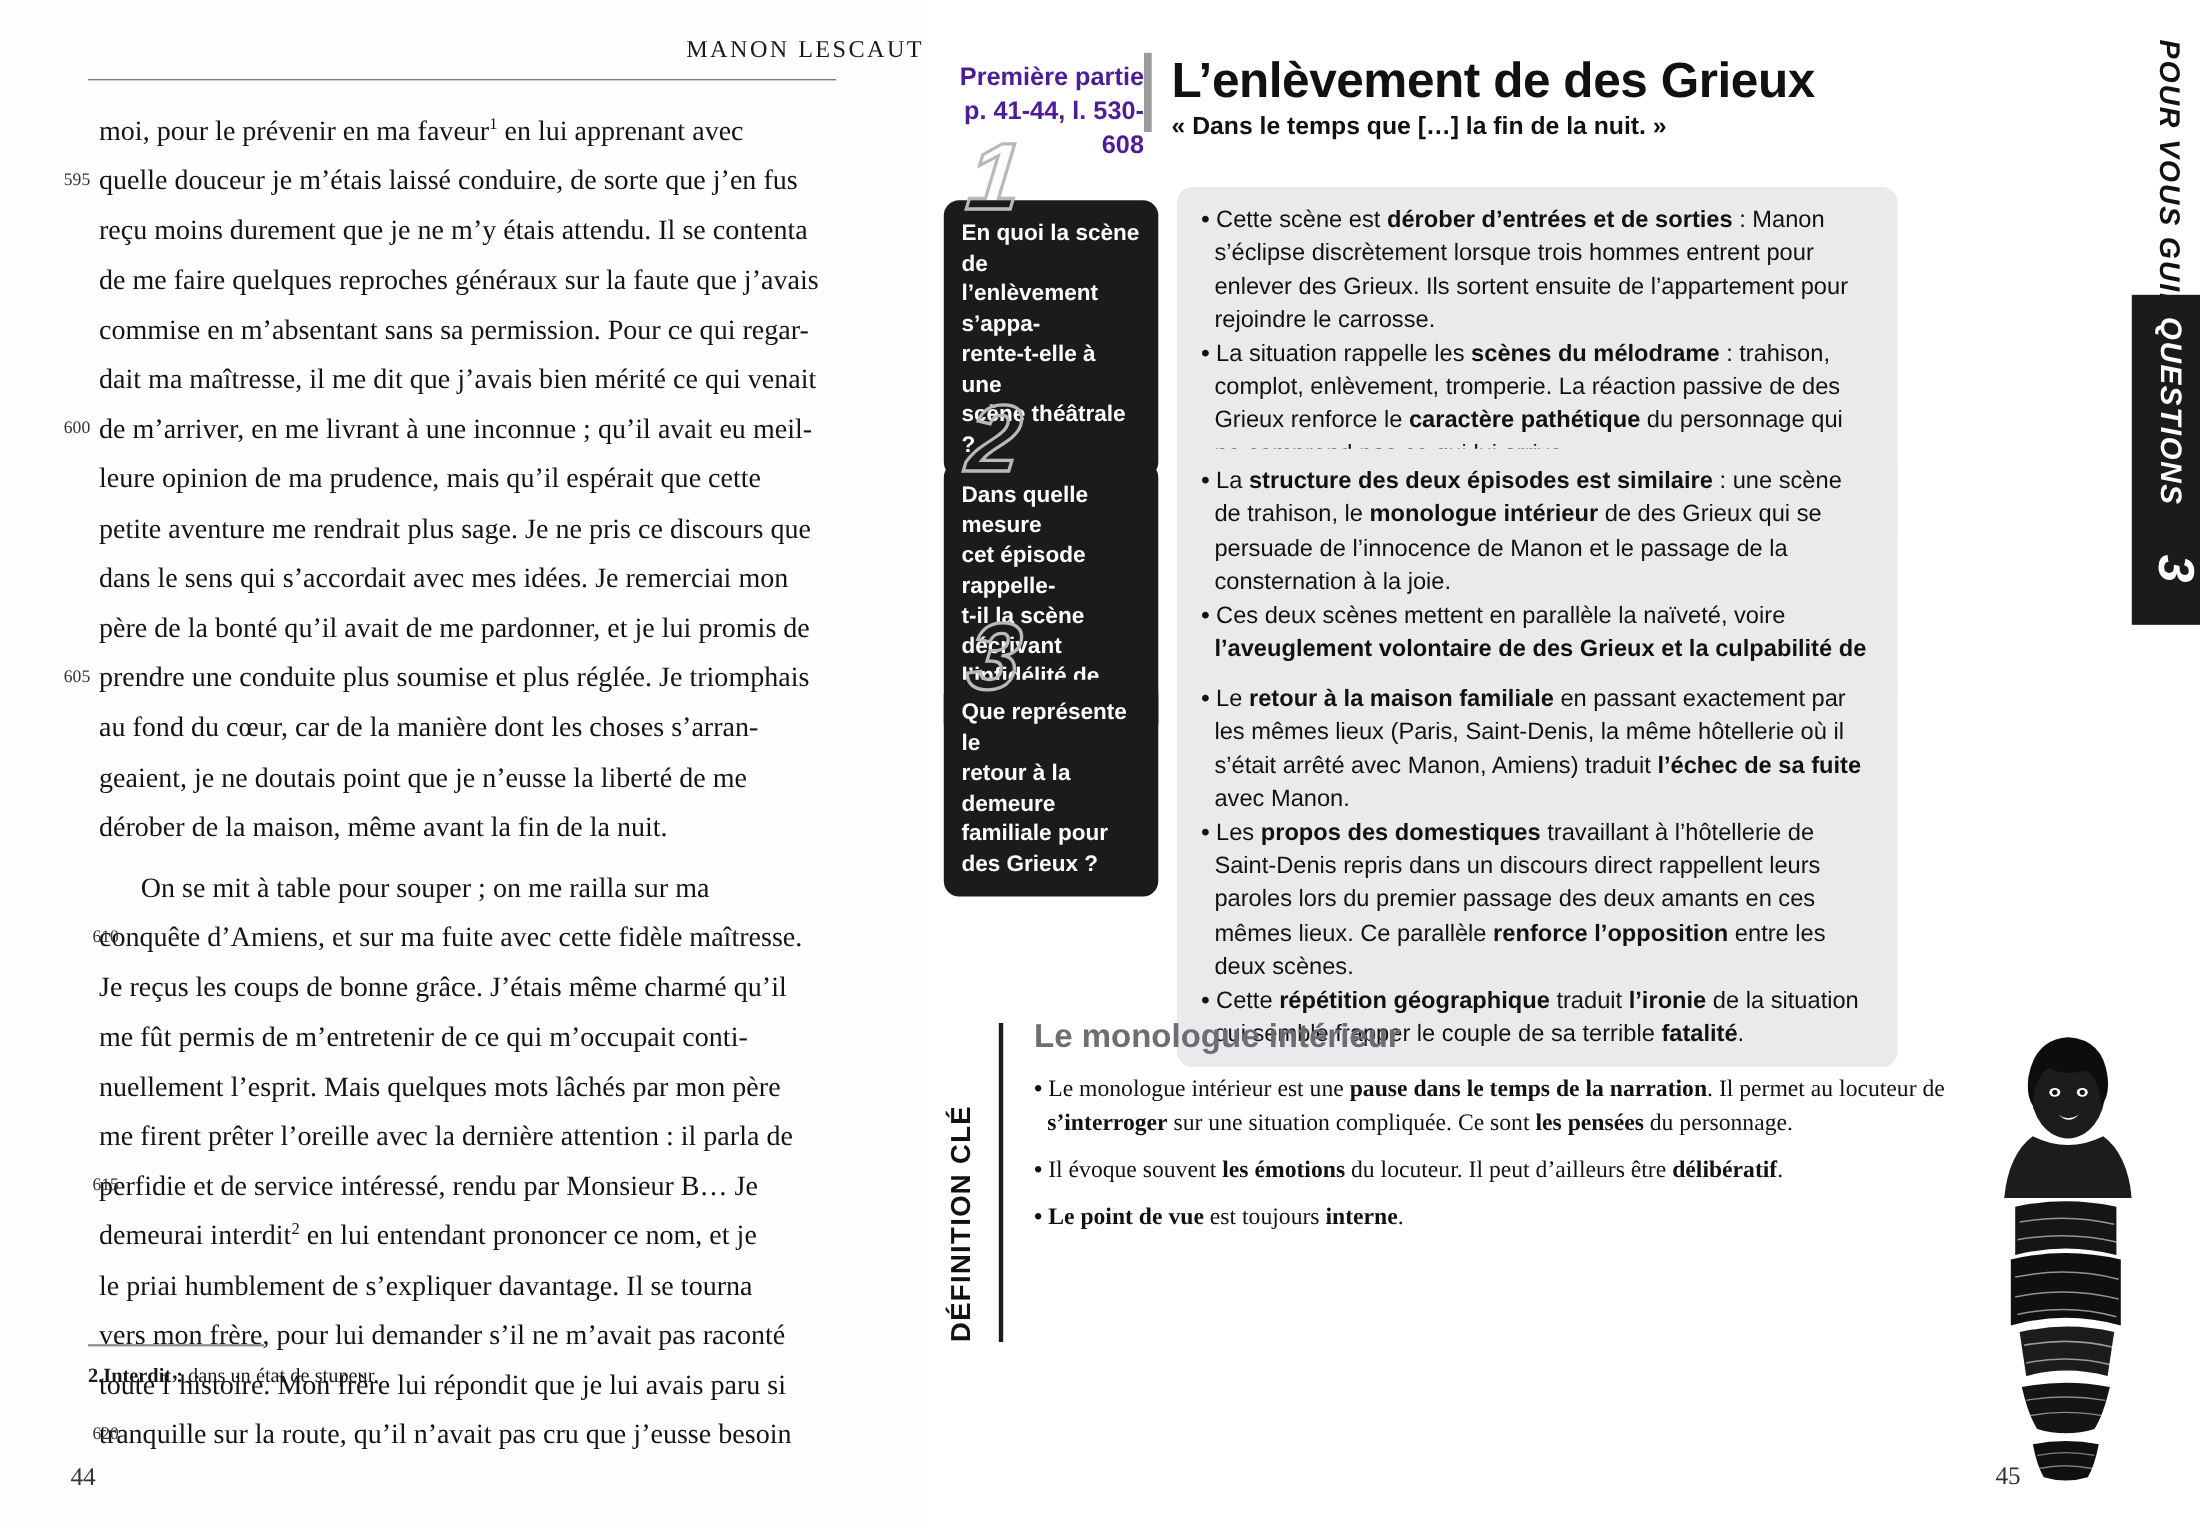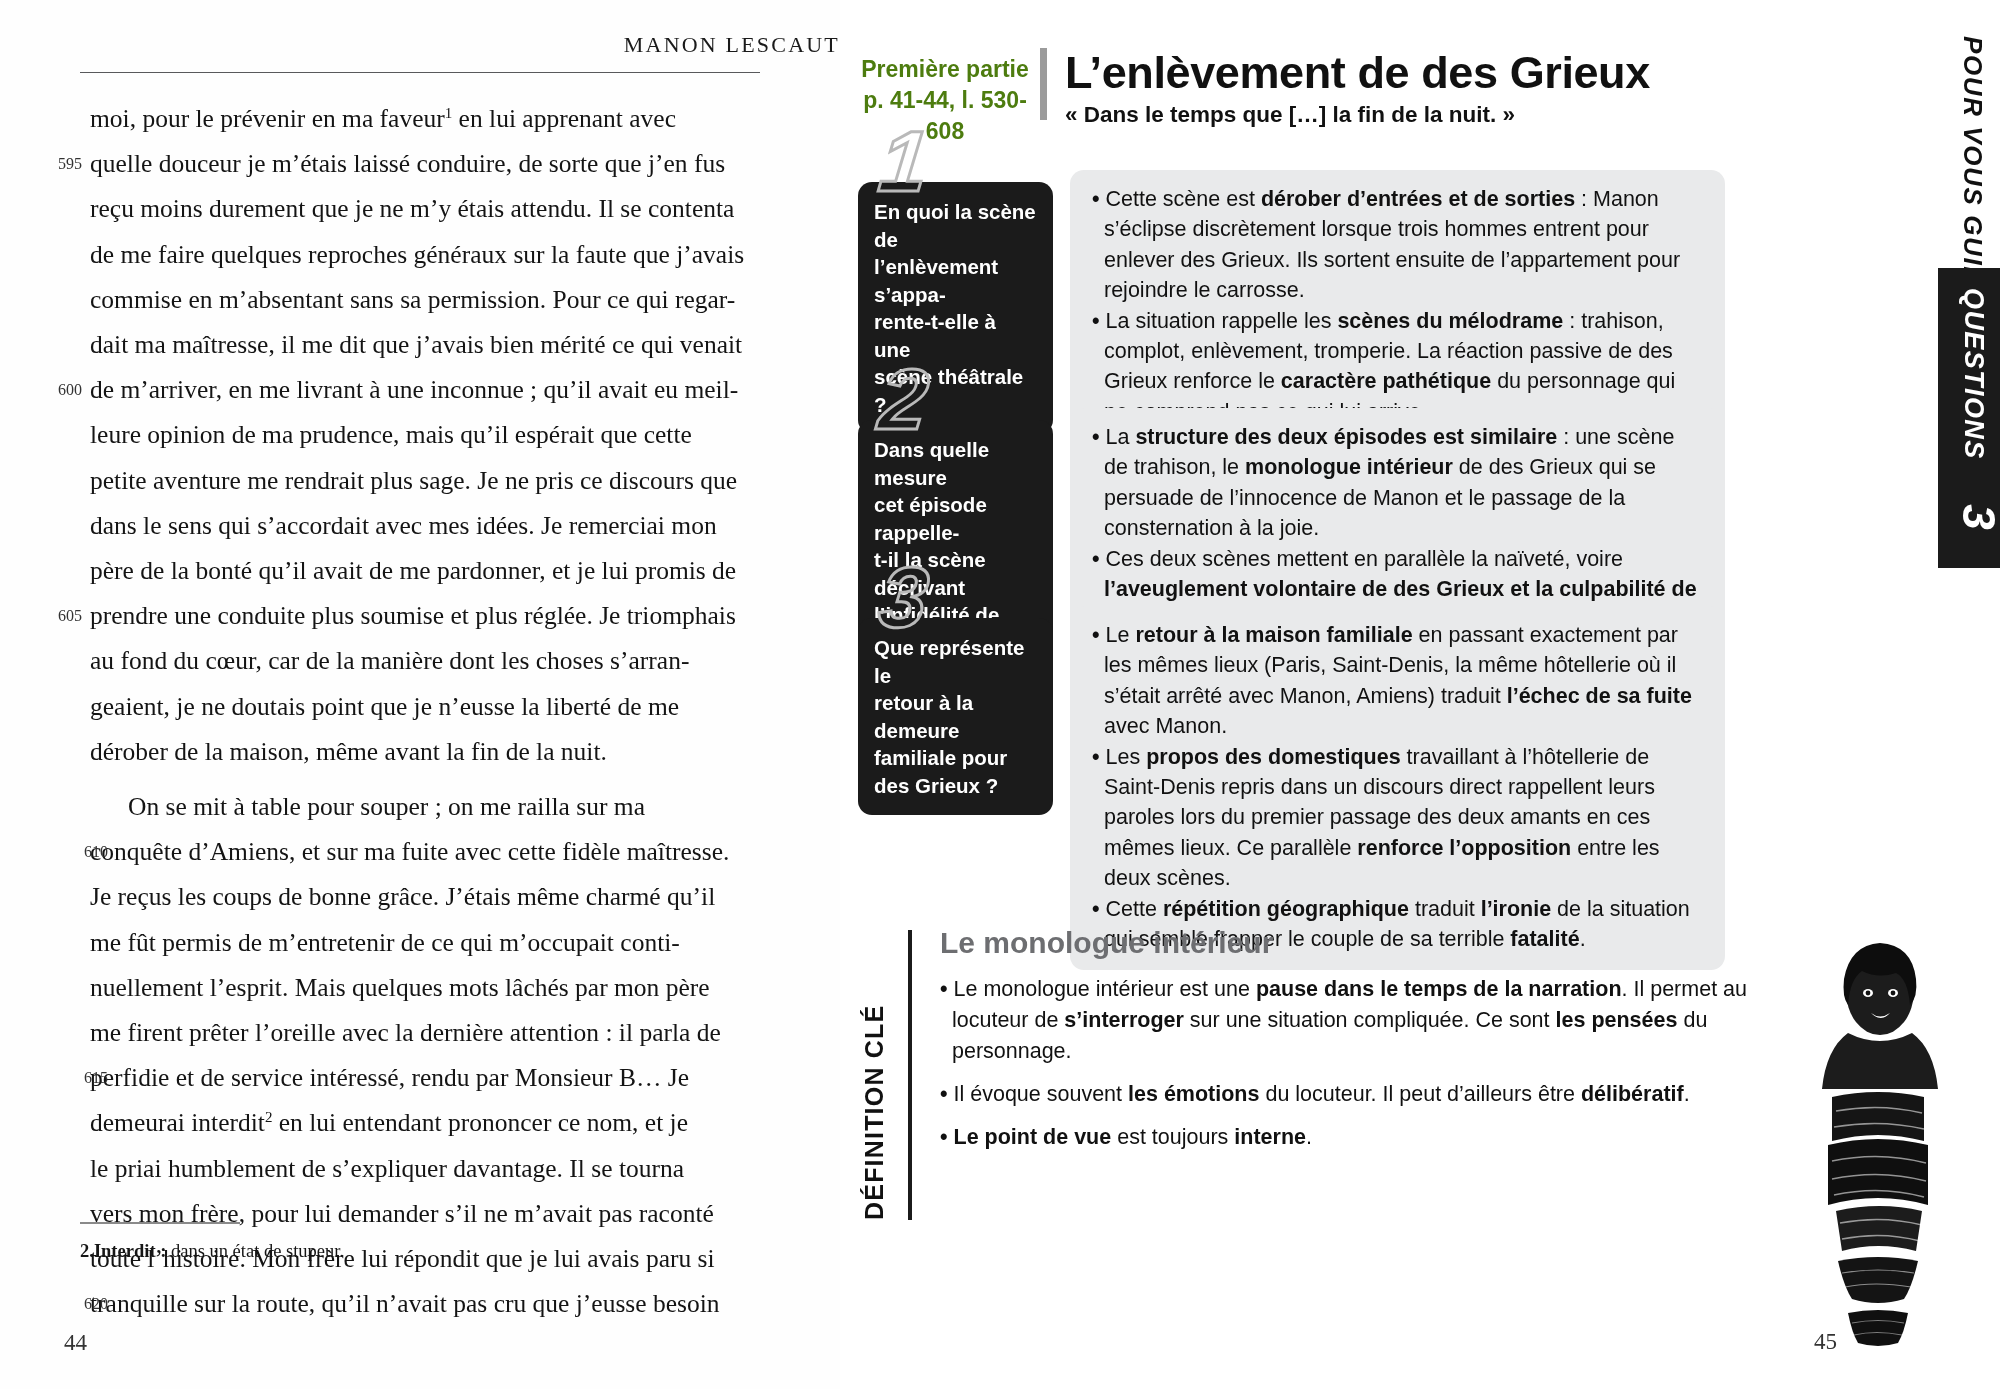--- a/index.html
+++ b/index.html
@@ -78,22 +78,22 @@
   }
   .rp-inner{position:absolute;left:0;top:0;width:1075px;height:1389px;overflow:hidden;}
 
   
   .rp-header{
     position:absolute;left:10px;top:48px;width:1050px;
     display:flex;align-items:flex-start;
   }
   .ref-block{
     width:190px;
-    text-align:center;
-    color:#4d7c0f;
+    text-align:right;
+    color:#4c1d95;
     font-weight:bold;
     font-size:23px;
     line-height:31px;
     padding-top:6px;
   }
   .hdr-bar{
     width:7px;height:72px;background:#9b9b9b;margin:0 18px 0 0;flex:0 0 7px;
   }
   .title-block{flex:1;}
   .big-title{
@@ -164,21 +164,21 @@
     color:#111;
     font-family:"Liberation Sans", sans-serif;
   }
   .defi-rule{position:absolute;width:4px;background:#1b1b1b;}
   .defi-title{
     font-weight:bold;font-size:30px;color:#6d6e71;
   }
   .defi-body{
     font-size:21.5px;line-height:31px;color:#111;
   }
-  .defi-body p{margin:0 0 12px 0;text-indent:-12px;padding-left:12px;}
+  .defi-body p{margin:0 0 12px 0;text-indent:-12px;padding-left:12px;font-family:Liberation Serif, serif;}
 
   
   .tab-guider{
     position:absolute;right:0;top:0;width:62px;height:520px;background:#ffffff;
   }
   .tab-guider span{
     position:absolute;
     top:36px;right:12px;
     writing-mode:vertical-rl;
     font-family:"Liberation Sans", sans-serif;

